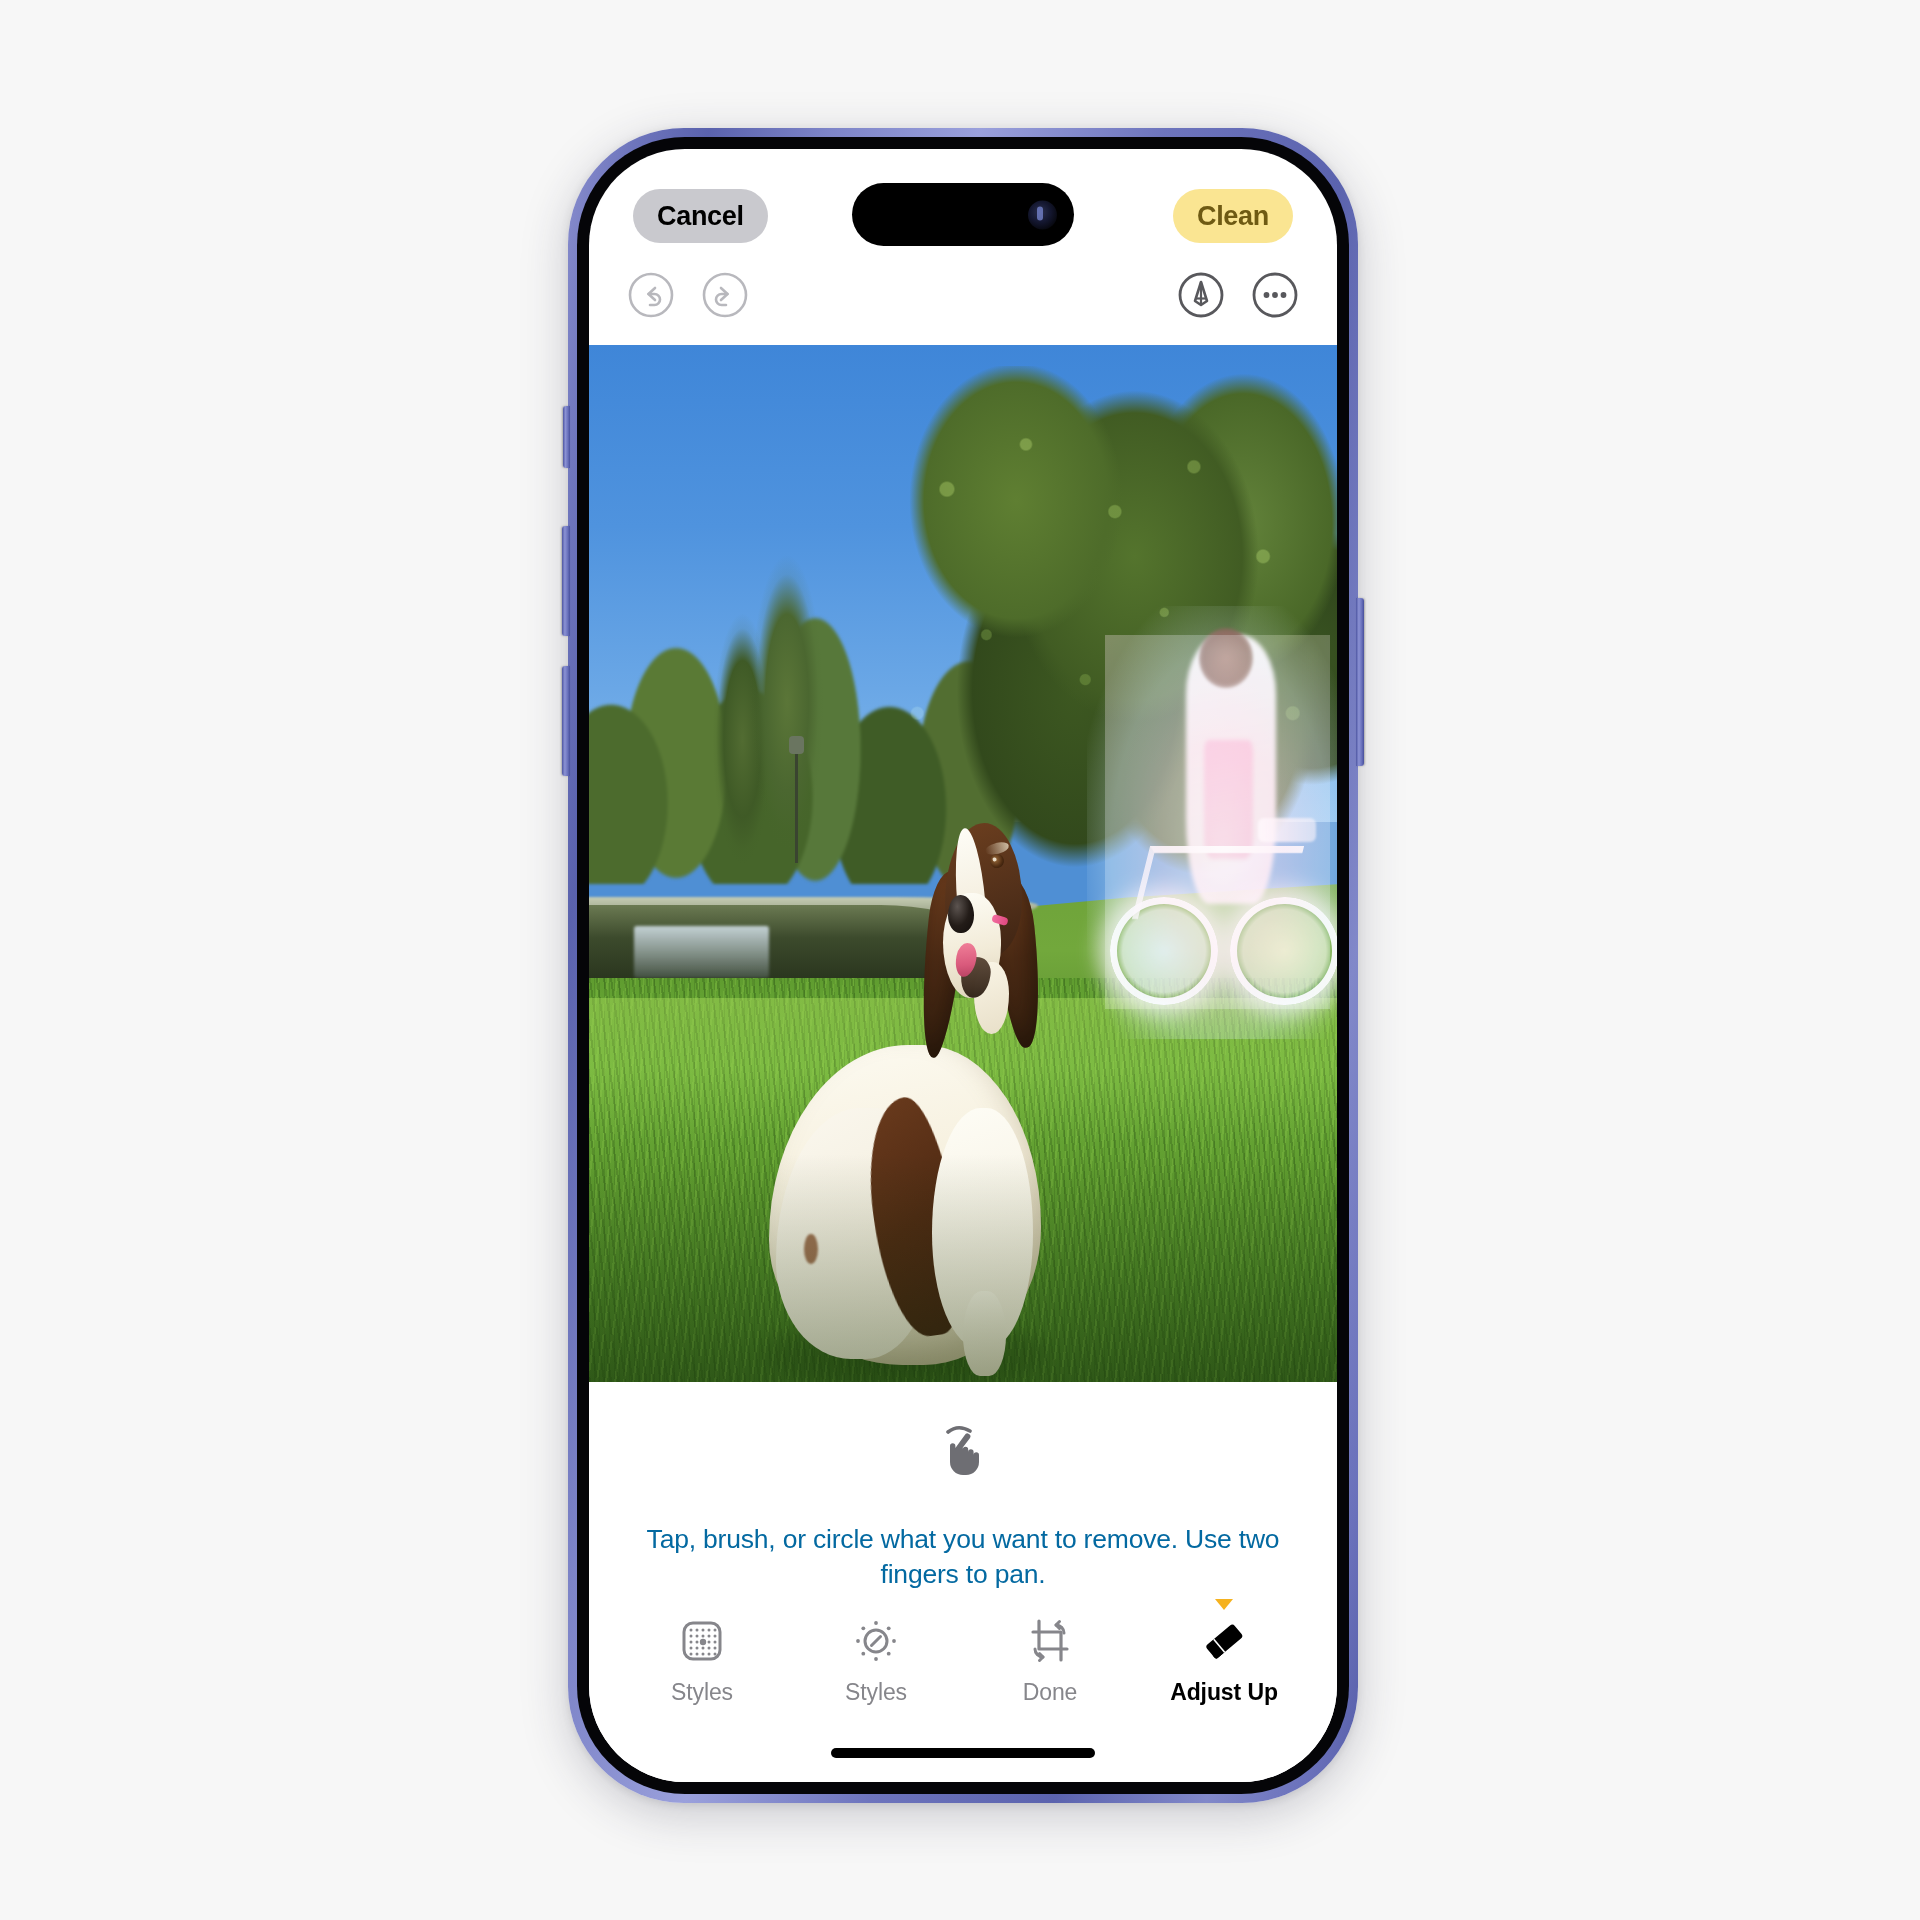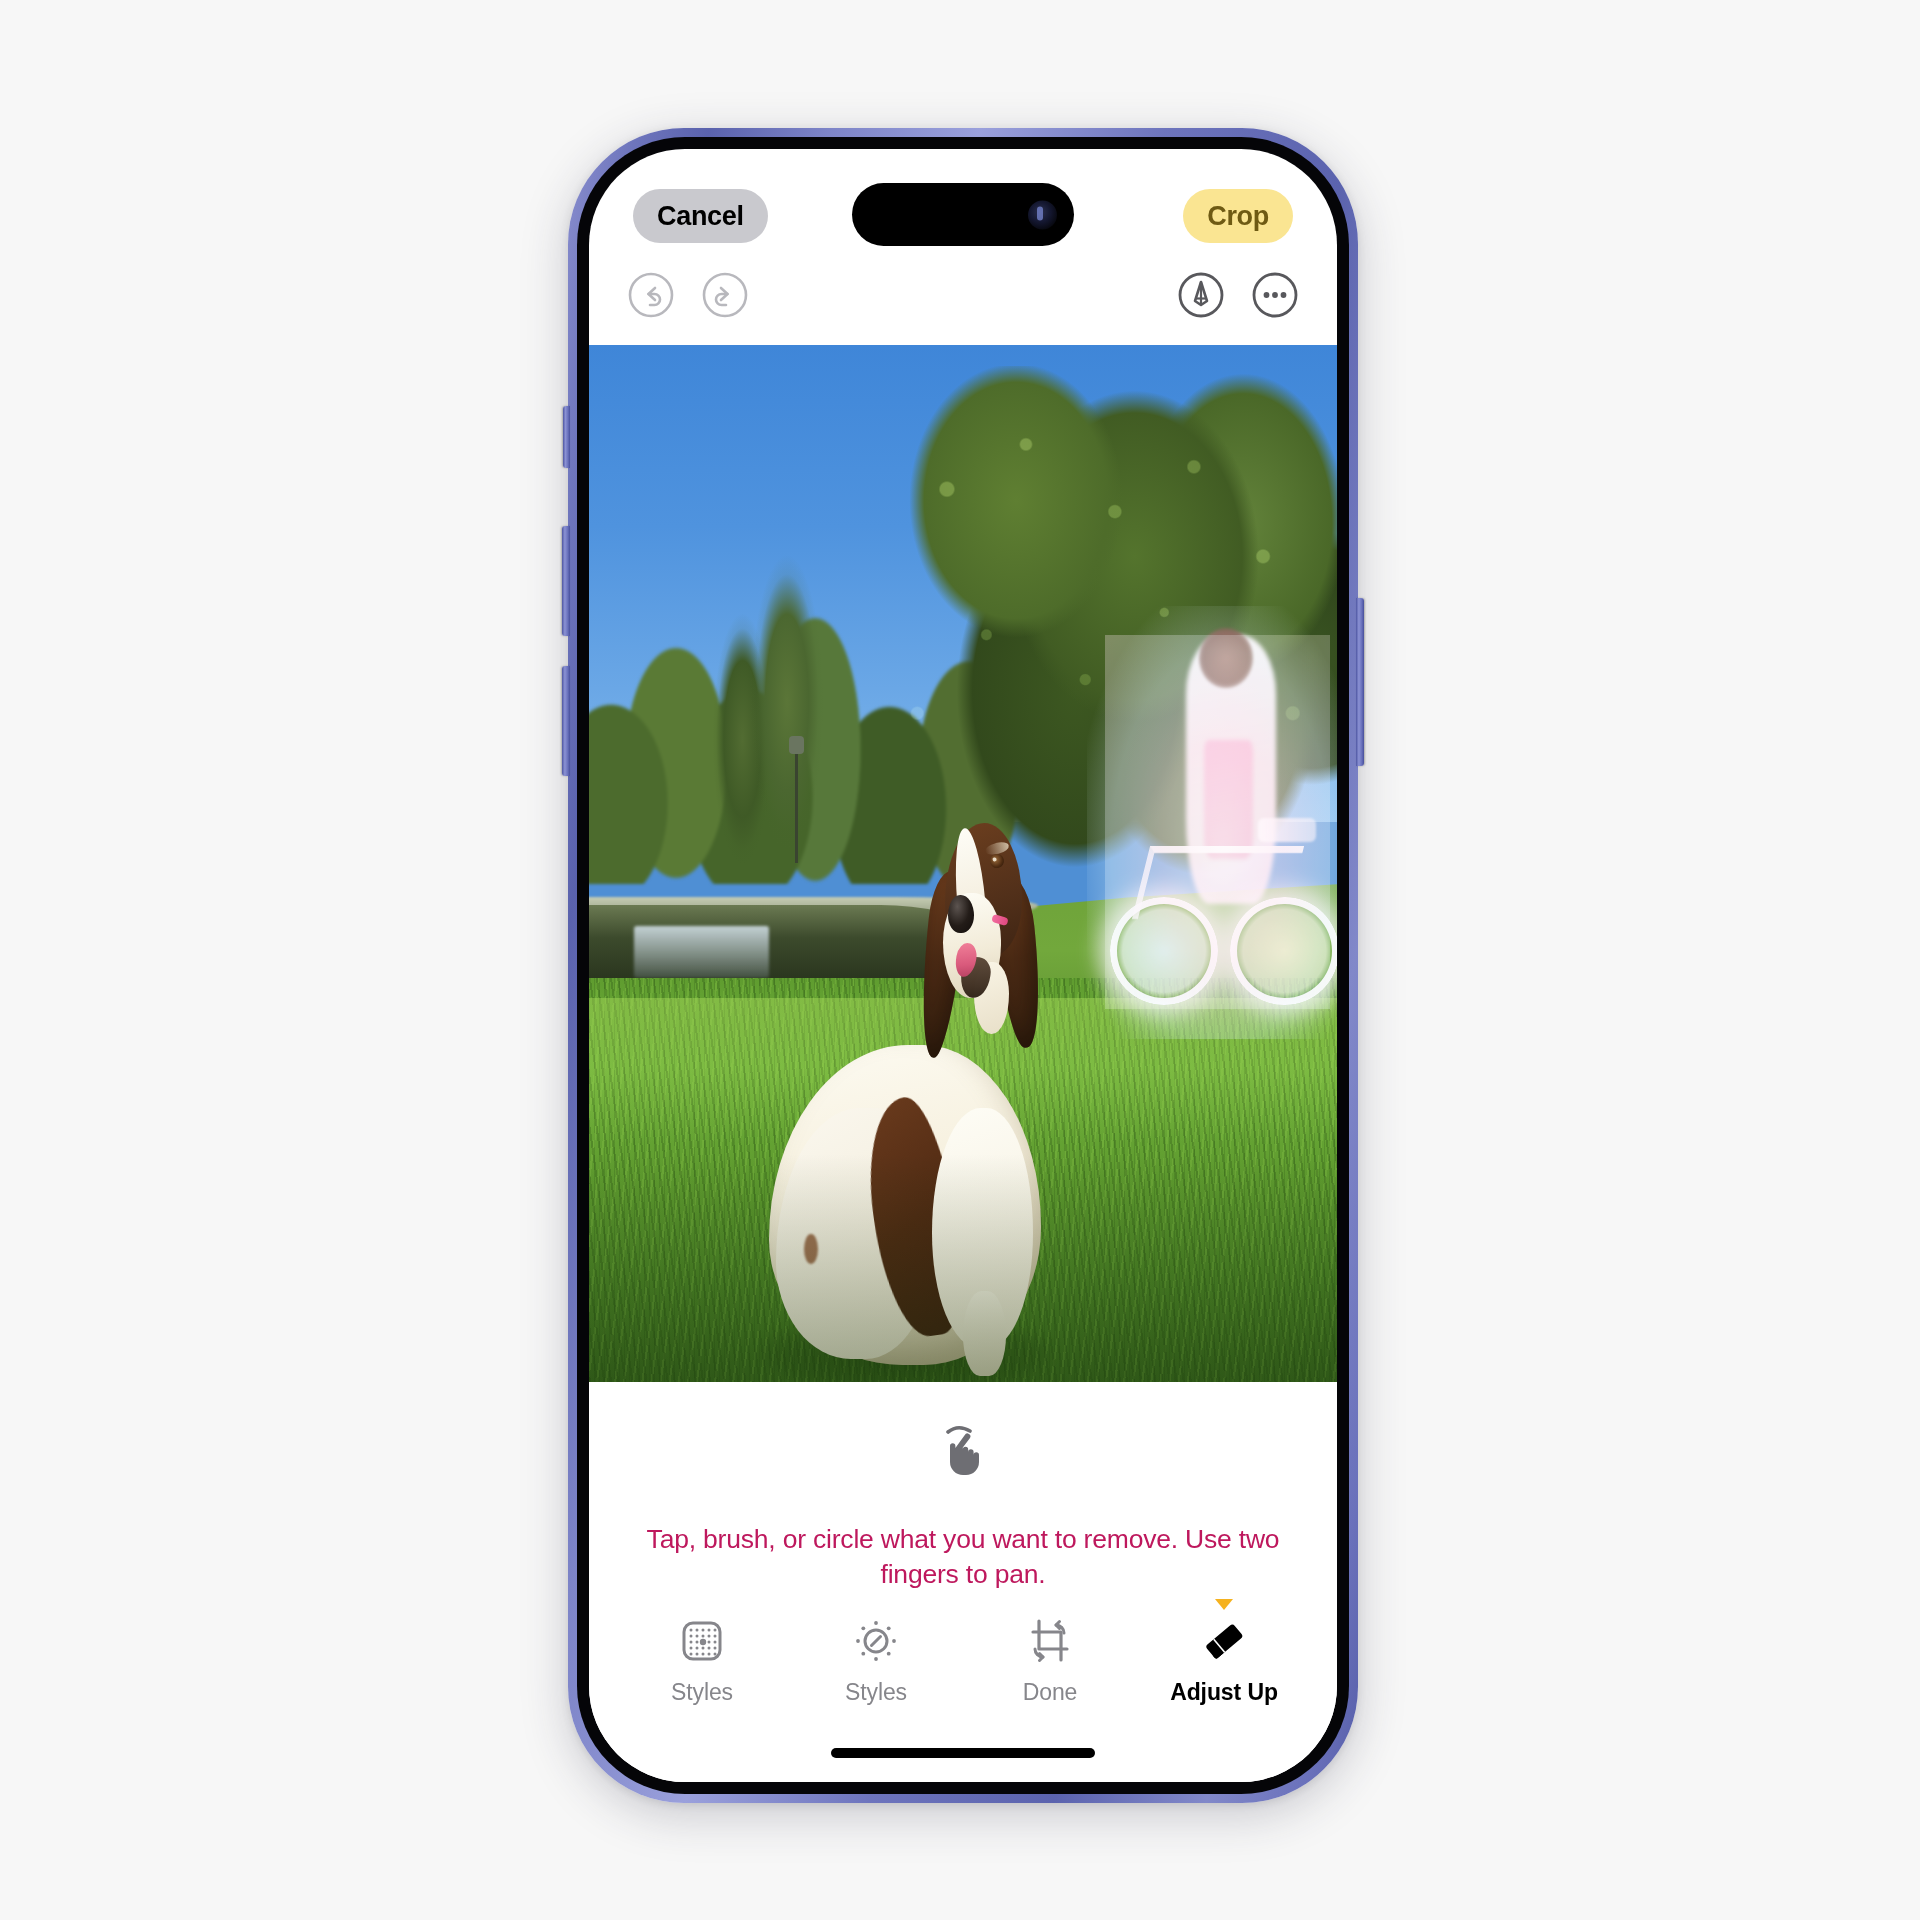--- a/index.html
+++ b/index.html
@@ -590,21 +590,21 @@
     justify-content: center;
   }
 
   .hint-text {
     position: absolute;
     left: 52px; right: 52px;
     top: 140px;
     text-align: center;
     font-size: 26.5px;
     line-height: 1.32;
-    color: #be185d;
+    color: #0369a1;
     letter-spacing: -0.2px;
   }
 
   .tab-bar {
     position: absolute;
     left: 0; right: 0;
     bottom: 76px;
     height: 112px;
     display: flex;
     align-items: flex-end;
@@ -674,21 +674,21 @@
     <div class="phone-bezel"></div>
 
     <div class="phone-screen">
 
       <div class="dynamic-island">
         <div class="di-camera"></div>
       </div>
 
       <div class="nav-bar">
         <div class="pill-btn cancel-btn">Cancel</div>
-        <div class="pill-btn done-btn">Crop</div>
+        <div class="pill-btn done-btn">Clean</div>
       </div>
 
       <div class="tool-bar">
         <div class="tool-icon tool-undo">
           <svg width="50" height="50" viewBox="0 0 50 50">
             <circle cx="25" cy="25" r="21" fill="none" stroke="#b8b8bd" stroke-width="2.6"></circle>
             <path d="M29 18 L22.5 24 L29 30" fill="none" stroke="#b8b8bd" stroke-width="2.6" stroke-linecap="round" stroke-linejoin="round"></path>
             <path d="M22.5 24 H28.5 a5.5 5.5 0 0 1 0 11 H24" fill="none" stroke="#b8b8bd" stroke-width="2.6" stroke-linecap="round"></path>
           </svg>
         </div>

